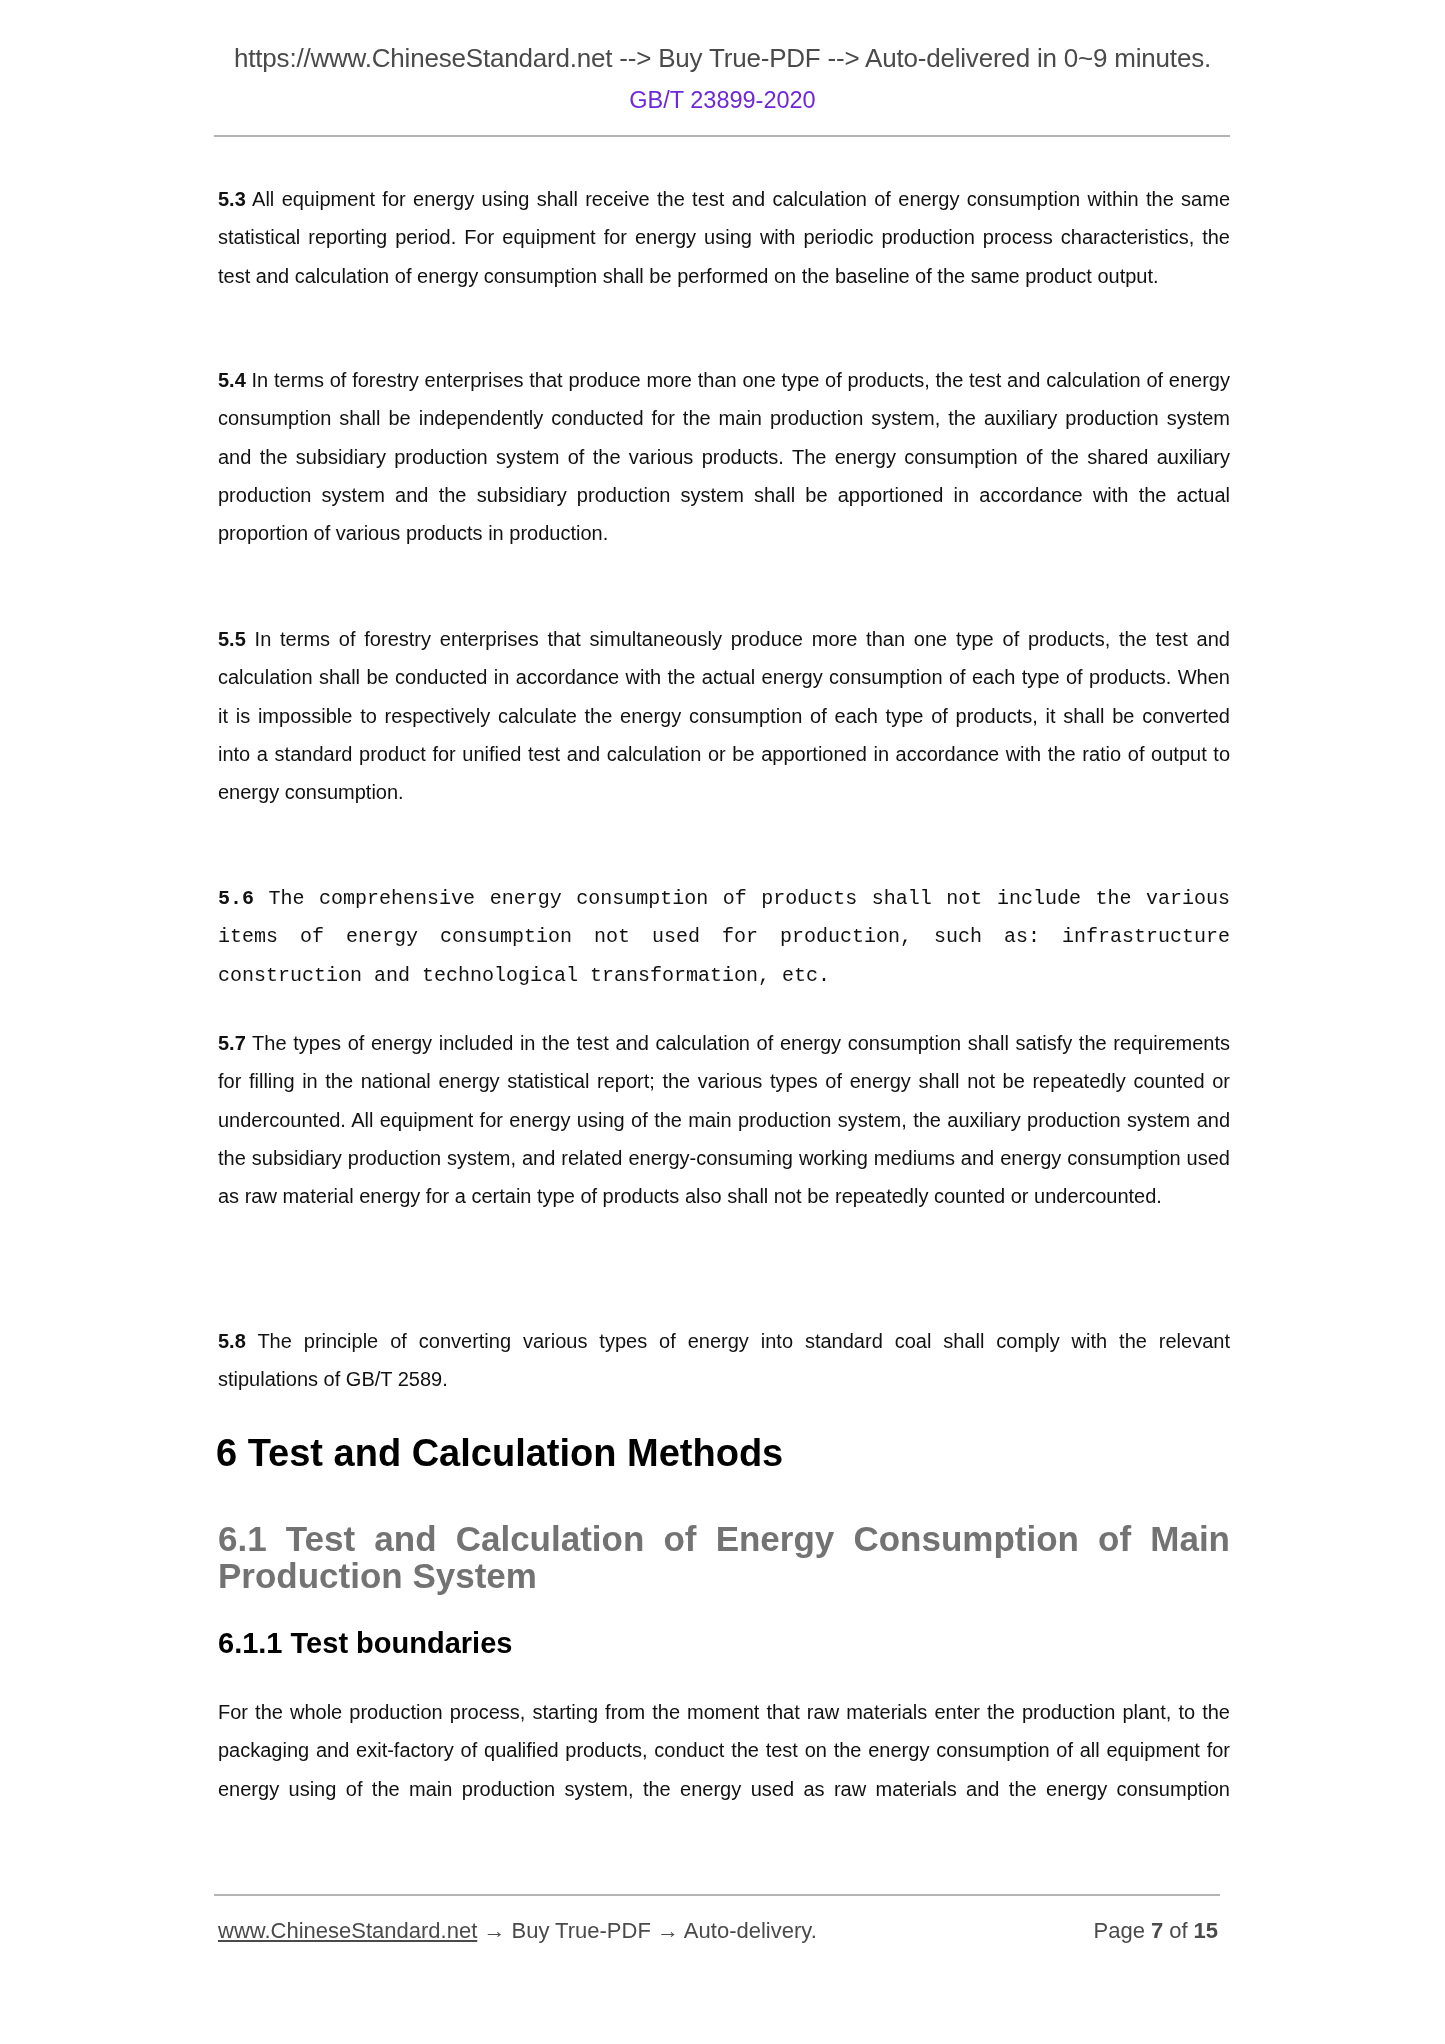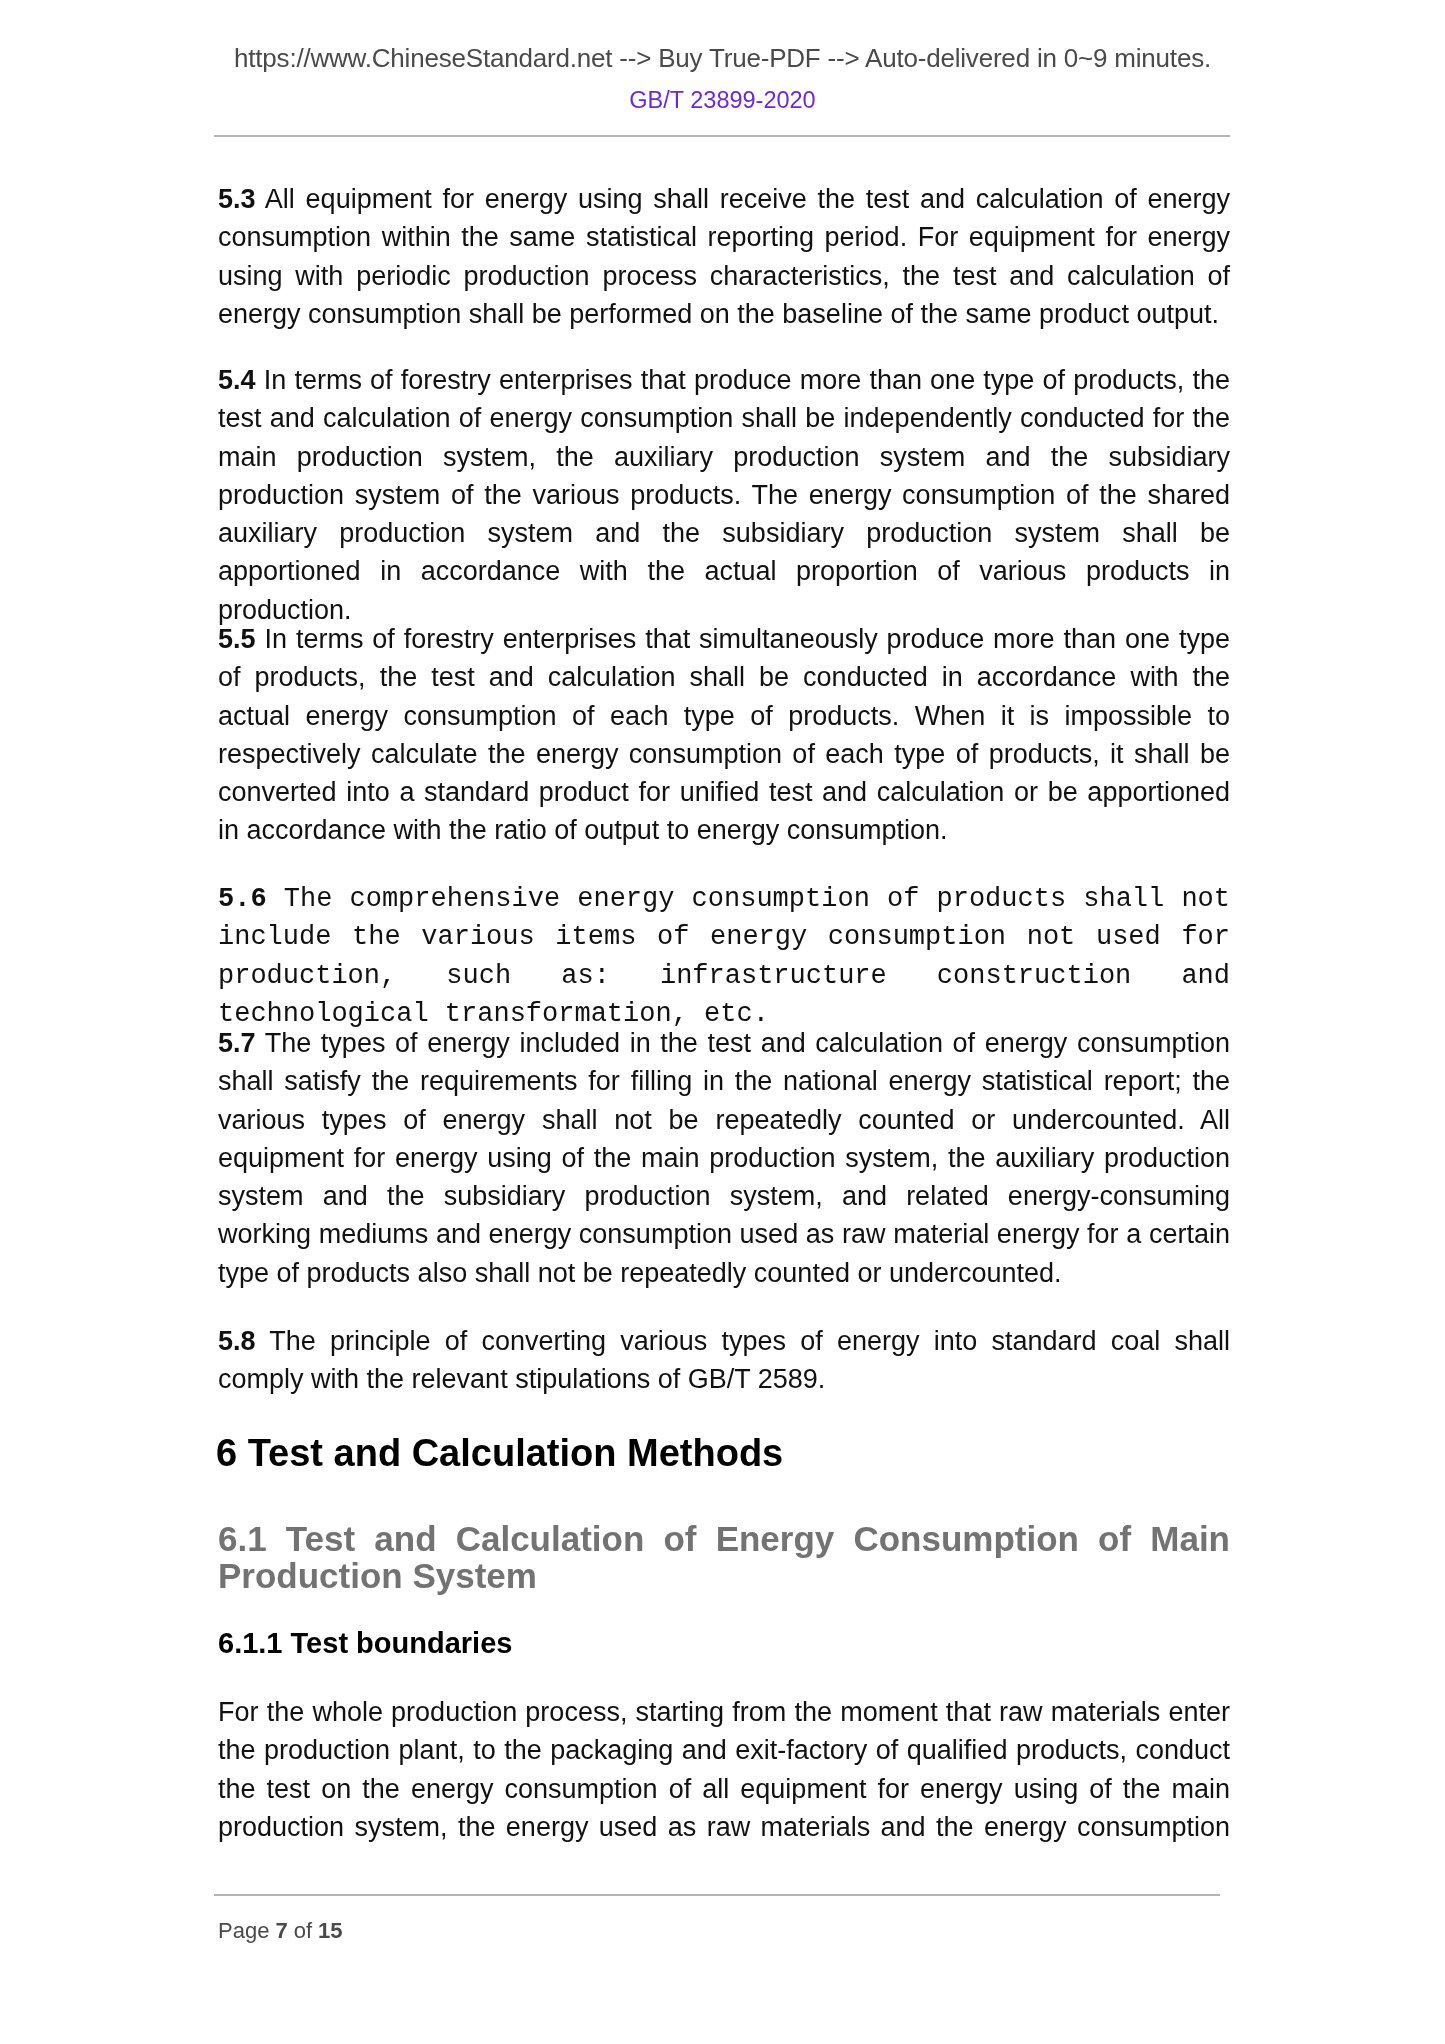--- a/index.html
+++ b/index.html
@@ -3,21 +3,21 @@
 <meta charset="utf-8">
 <style>
   html, body { margin: 0; padding: 0; background: #ffffff; }
   body { width: 1445px; height: 2044px; position: relative; overflow: hidden; font-family: "Liberation Sans", sans-serif; color: #111111; }
   .abs { position: absolute; }
   .hdr-url { left: 0; width: 1445px; top: 40px; text-align: center; font-size: 26px; line-height: 36px; color: #4a4a4a; letter-spacing: -0.2px; }
   .hdr-std { left: 0; width: 1445px; top: 86px; text-align: center; font-size: 23.5px; line-height: 28px; color: #6d28d9; }
   .rule { height: 0; border-top: 2px solid #b4b4b4; }
   .hdr-rule { left: 214px; width: 1016px; top: 135px; }
   .ftr-rule { left: 214px; width: 1006px; top: 1894px; }
-  .para { left: 218px; width: 1012px; font-size: 27px; line-height: 38.3px; text-align: justify; color: #111111; }
+  .para { left: 218px; width: 1012px; font-size: 20px; line-height: 38.3px; text-align: justify; color: #111111; }
   .para .num { font-weight: bold; }
   .h1 { left: 216px; width: 1012px; font-size: 38px; font-weight: bold; line-height: 46px; color: #000000; }
   .h2 { left: 218px; width: 1012px; font-size: 35px; font-weight: bold; line-height: 37px; text-align: justify; text-align-last: left; color: #737373; }
   .h3 { left: 218px; width: 1012px; font-size: 29px; font-weight: bold; line-height: 30px; color: #000000; }
   .ftr { left: 218px; width: 1000px; top: 1918px; font-size: 22px; line-height: 26px; color: #4a4a4a; display: flex; justify-content: space-between; }
   .ftr a { color: #4a4a4a; text-decoration: underline; }
   .ftr b { font-weight: bold; }
   .ftr .pg span { margin-left: 6px; margin-top: 46px; }
 </style>
 </head>
@@ -39,14 +39,15 @@
 
 <p class="abs para" style="top:1322px;margin:0;"><span class="num">5.8</span> <span>The principle of converting various types of energy into standard coal shall comply with the relevant stipulations of GB/T 2589.</span></p>
 
 <h1 class="abs h1" style="top:1430px;margin:0;">6 Test and Calculation Methods</h1>
 <h2 class="abs h2" style="top:1520px;margin:0;">6.1 Test and Calculation of Energy Consumption of Main Production System</h2>
 <h3 class="abs h3" style="top:1628px;margin:0;">6.1.1 Test boundaries</h3>
 <p class="abs para" style="top:1693px;margin:0;text-align-last:justify;">For the whole production process, starting from the moment that raw materials enter the production plant, to the packaging and exit-factory of qualified products, conduct the test on the energy consumption of all equipment for energy using of the main production system, the energy used as raw materials and the energy consumption</p>
 
 <div class="abs rule ftr-rule"></div>
 <div class="abs ftr">
+  <span><a>www.ChineseStandard.net</a><span> → Buy True-PDF → Auto-delivery.</span></span>
   <span class="pg"><span style="margin-left:0">Page</span><b><span>7</span></b><span>of</span><b><span>15</span></b></span>
 </div>
 
 </body></html>

